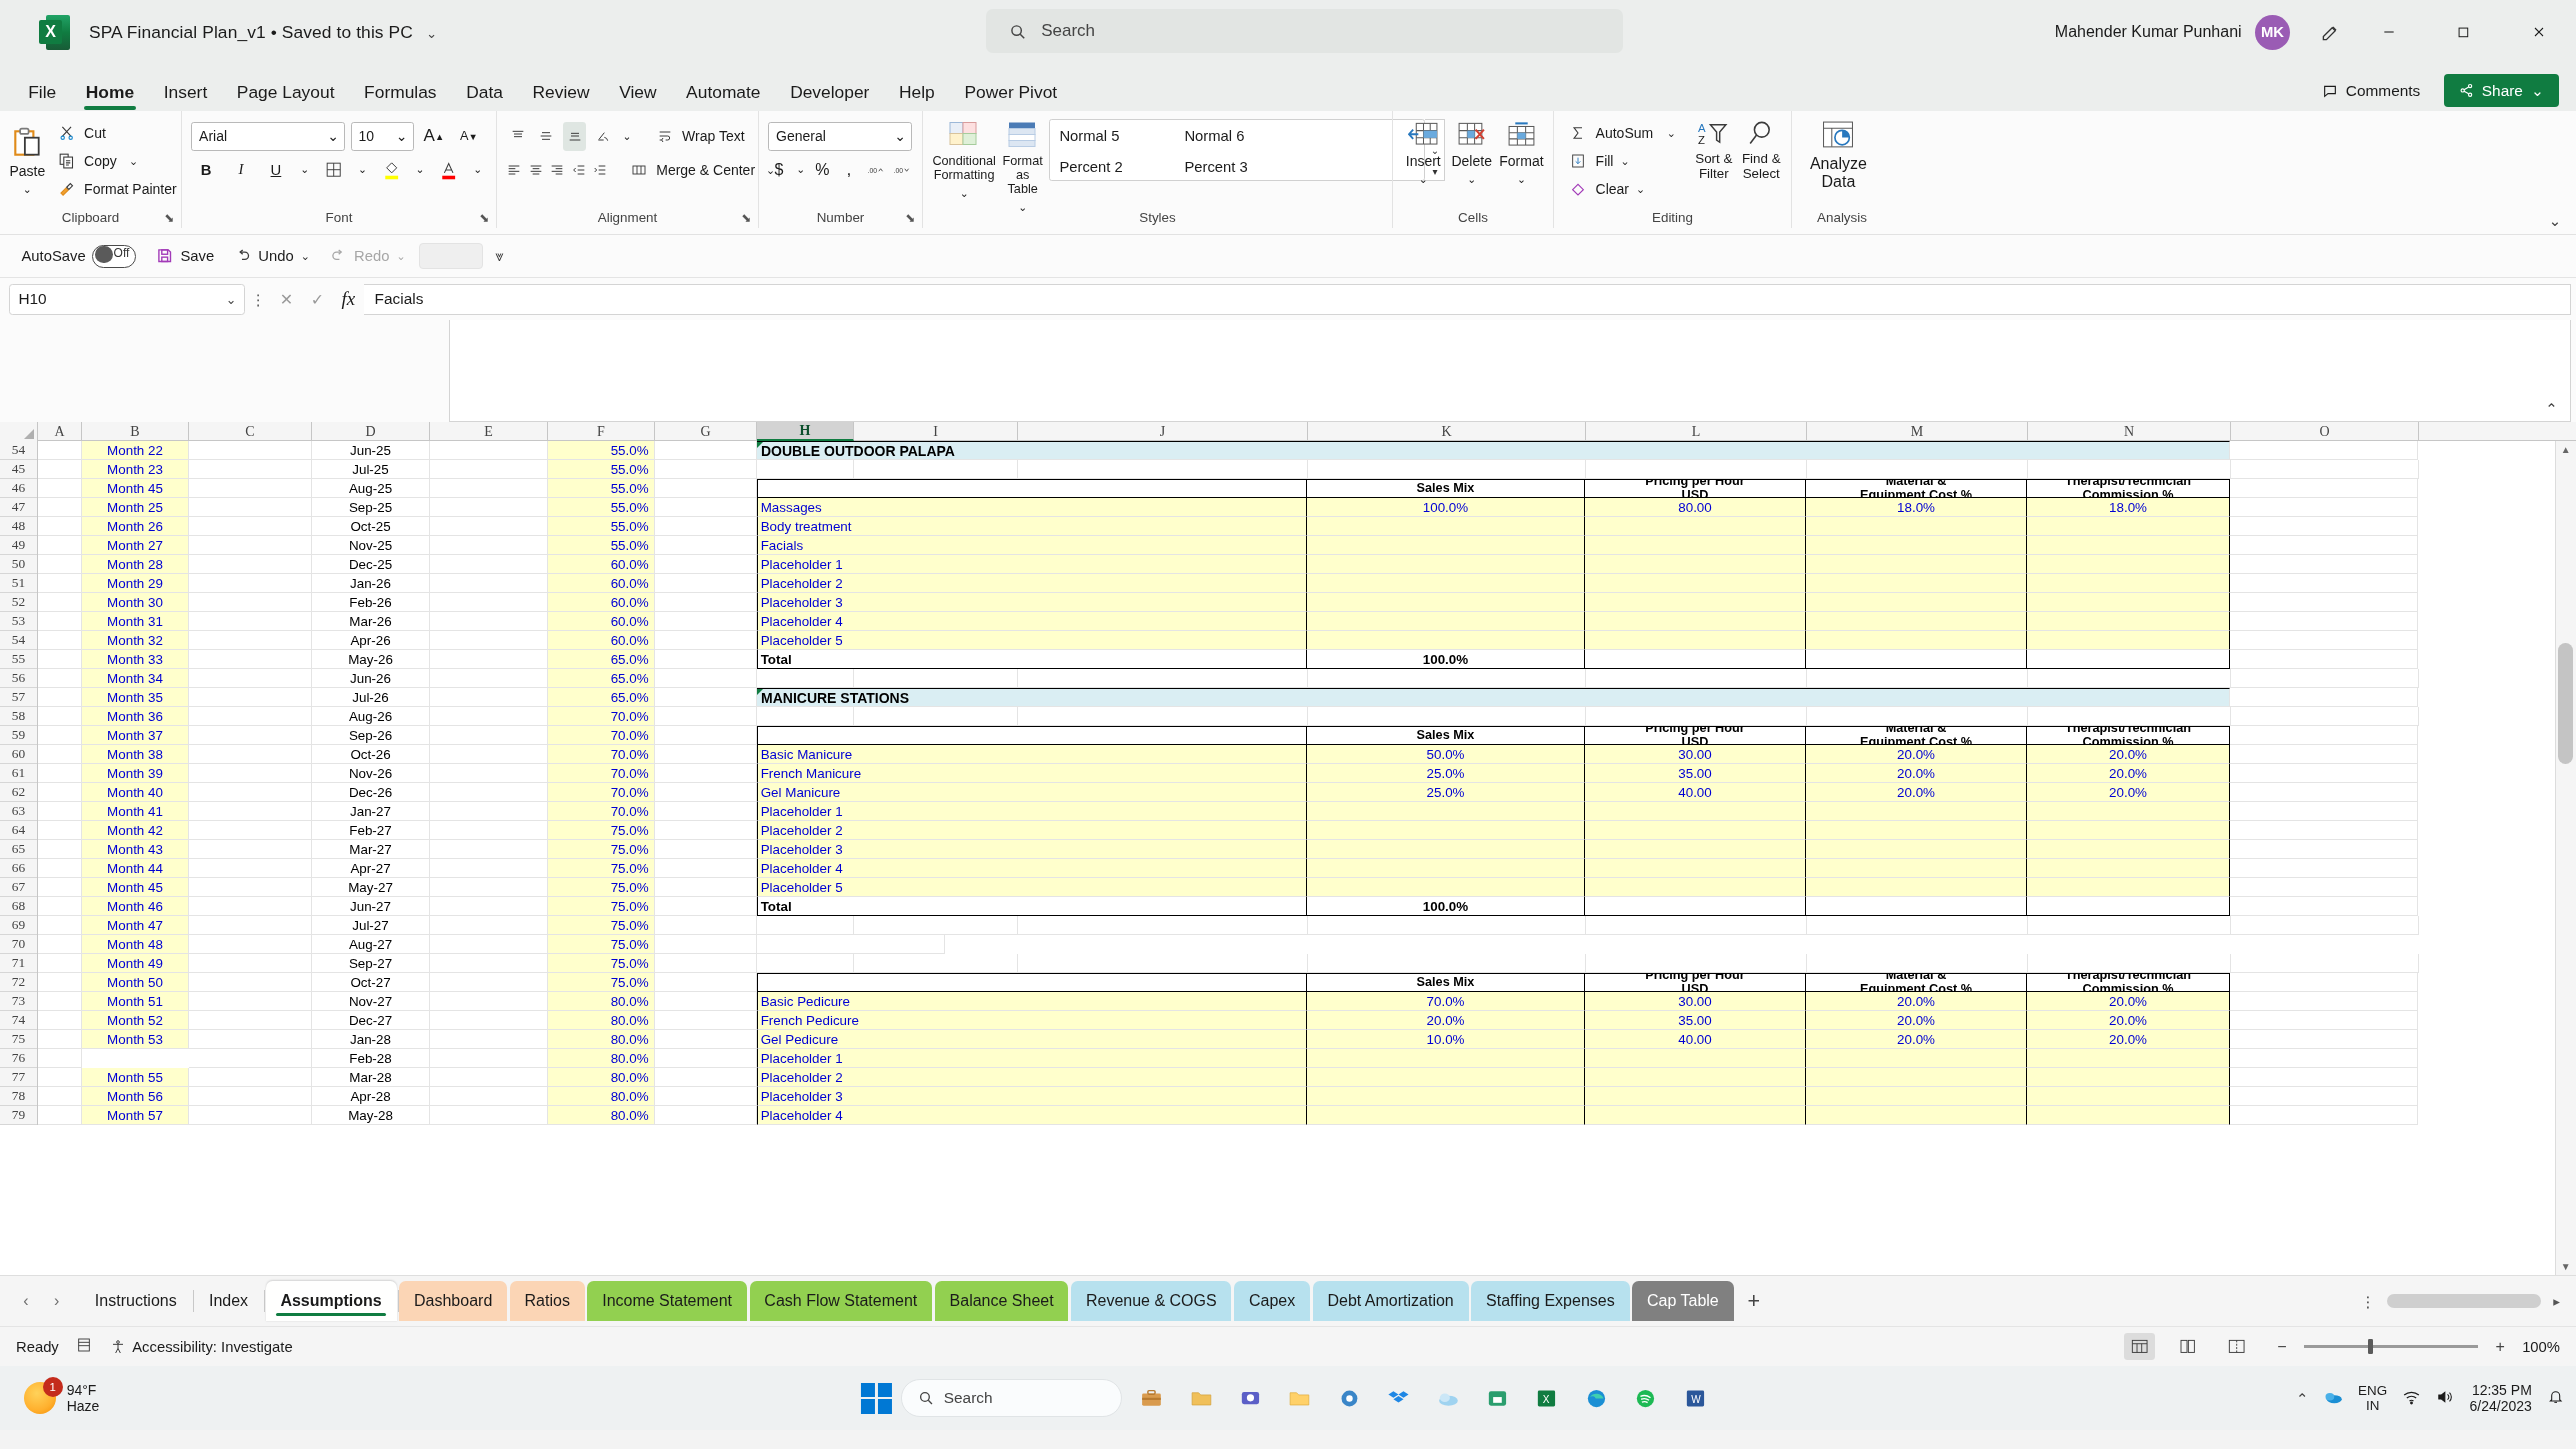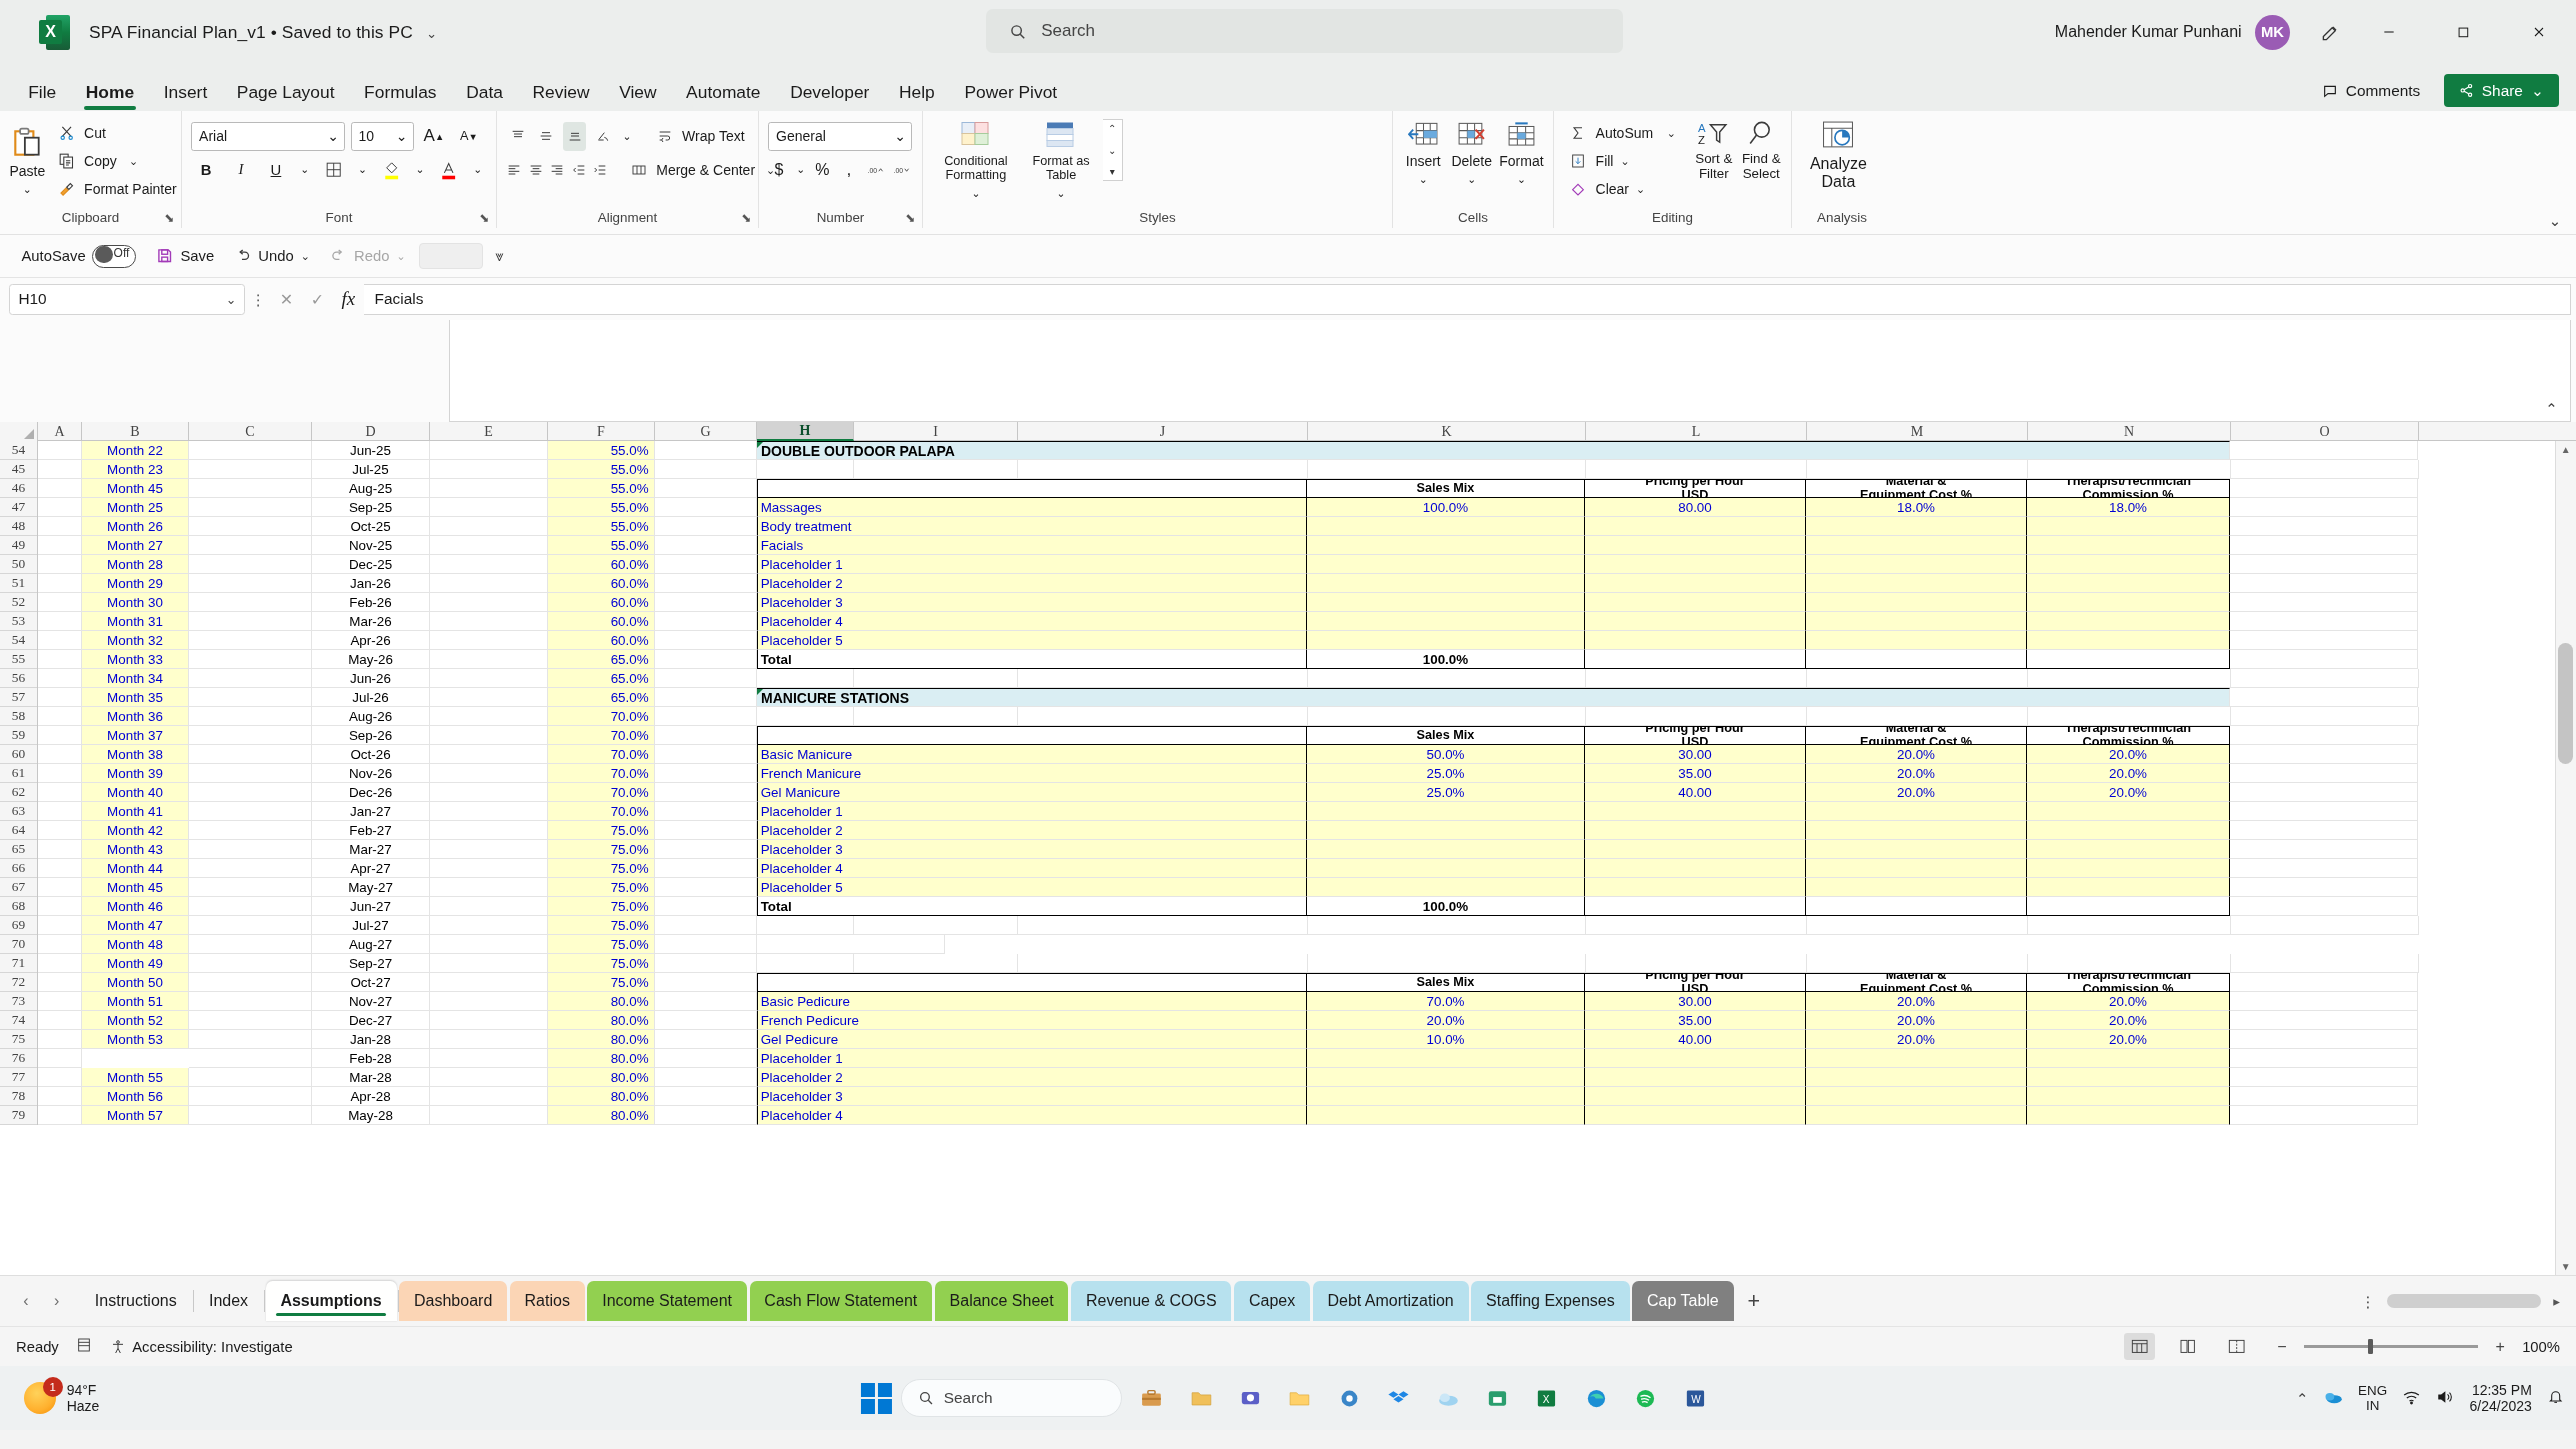--- a/index.html
+++ b/index.html
@@ -635,20 +635,28 @@
         <svg width="32" height="31" viewBox="0 0 32 30">
           <rect x="2" y="2" width="26" height="6" fill="#4b7bb5"></rect>
           <rect x="2" y="8" width="26" height="6" fill="#dce6f2" stroke="#b8cce4"></rect>
           <rect x="2" y="14" width="26" height="6" fill="#fff" stroke="#b8cce4"></rect>
           <rect x="2" y="20" width="26" height="6" fill="#dce6f2" stroke="#b8cce4"></rect>
         </svg>
         <span class="cap" style="font-size:12.7px">Format as Table</span>
         <span class="cv">⌄</span>
       </div>
       <div style="display:flex">
+        <div class="stylesgal">
+          <div class="scell">Normal 5</div>
+          <div class="scell">Normal 6</div>
+          <div class="scell">Percent 2</div>
+          <div class="scell">Percent 3</div>
+          <div class="scell sel">Normal</div>
+          <div class="scell bad">Bad</div>
+        </div>
         <div class="galscroll">
           <span>⌃</span>
           <span>⌄</span>
           <span>▾</span>
         </div>
       </div>
     </div>
     <div class="glabel"><span>Styles</span></div>
   </div>
 

